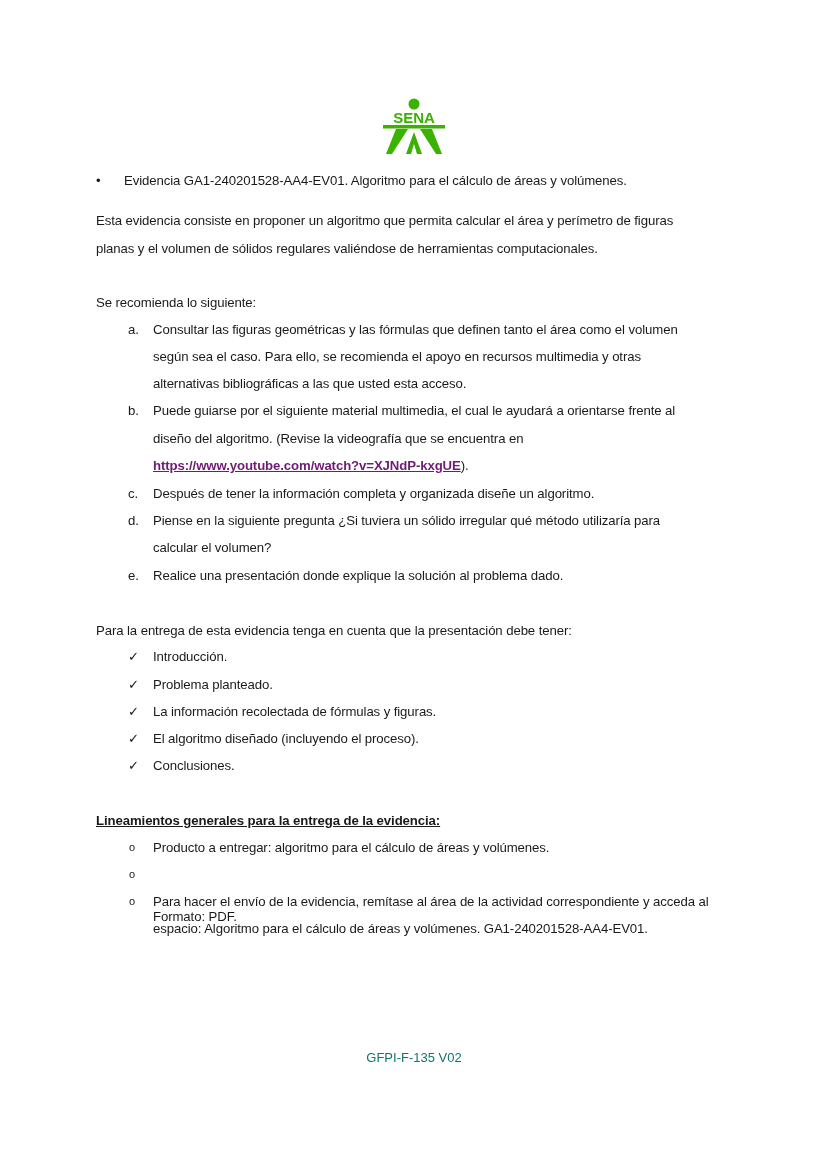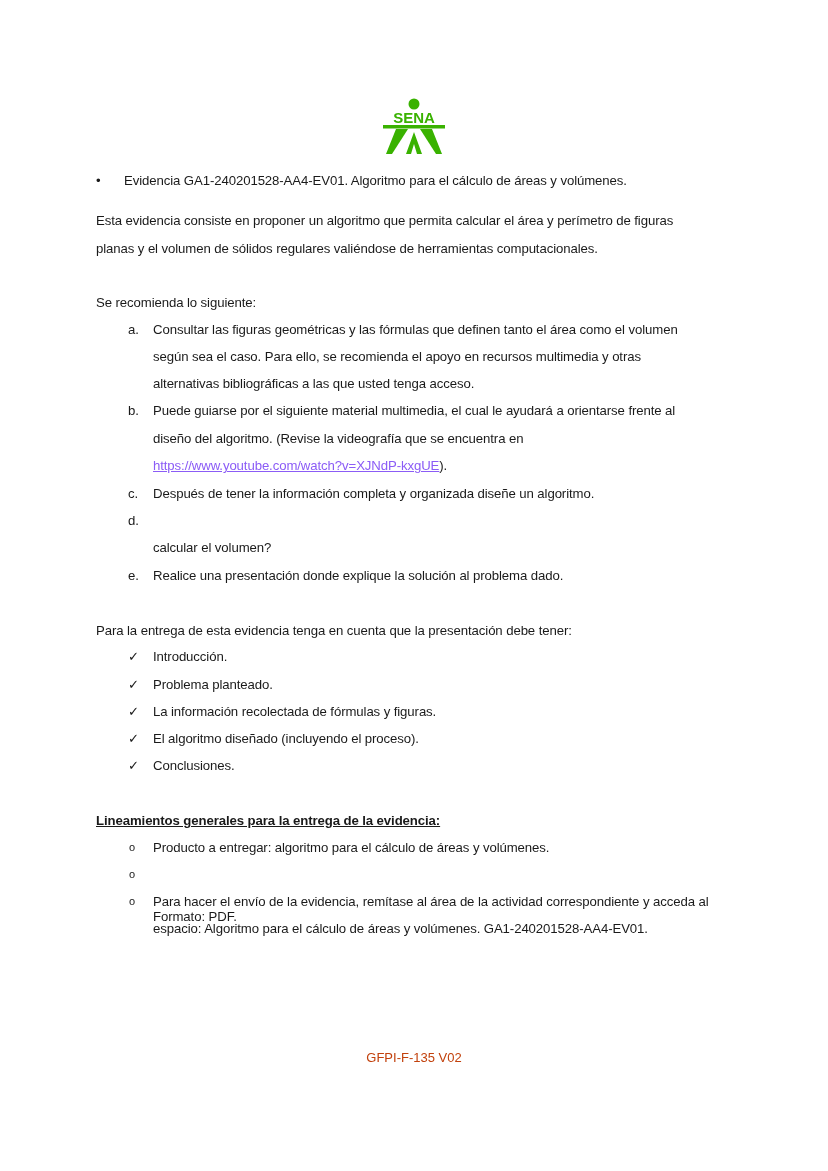--- a/index.html
+++ b/index.html
@@ -3,24 +3,24 @@
   <meta charset="utf-8">
   <style>
     html, body { margin: 0; padding: 0; background: #ffffff; }
     body { width: 828px; height: 1171px; position: relative; overflow: hidden;
       font-family: "Liberation Sans", sans-serif; color: #1a1a1a; }
     .page { position: absolute; left: 0; top: 0; width: 828px; height: 849px; }
     .logo { position: absolute; left: 378px; top: 98px; width: 72px; height: 58px; }
     .txt { position: absolute; font-size: 13.2px; line-height: 27px; white-space: nowrap; letter-spacing: -0.1px; }
     .b { font-weight: normal; }
     .marker { position: absolute; font-size: 13.2px; line-height: 27px; }
-    a.link { color: #8b5cf6; text-decoration: underline; }
+    a.link { color: #701a75; text-decoration: underline; font-weight: bold; }
     .u { text-decoration: underline; font-weight: bold; }
     .footer { position: absolute; left: 0; width: 828px; top: 1050px; text-align: center;
-      font-size: 13px; color: #c2410c; }
+      font-size: 13px; color: #0f766e; }
   </style>
 </head>
 <body>
 
 <div class="page">
 
   <svg class="logo" viewBox="0 0 72 58">
     <circle cx="36" cy="6" r="5.5" fill="#39b200"></circle>
     <text x="36" y="25" text-anchor="middle" font-family="Liberation Sans, sans-serif" font-weight="bold" font-size="15" fill="#39b200">SENA</text>
     <rect x="5" y="27" width="62" height="3.5" fill="#39b200"></rect>
@@ -33,33 +33,34 @@
   <span class="txt b" style="left:124px; top:167px;">Evidencia GA1-240201528-AA4-EV01. Algoritmo para el cálculo de áreas y volúmenes.</span>
 
   <span class="txt" style="left:96px; top:207px;">Esta evidencia consiste en proponer un algoritmo que permita calcular el área y perímetro de figuras</span>
   <span class="txt" style="left:96px; top:235px;">planas y el volumen de sólidos regulares valiéndose de herramientas computacionales.</span>
 
   <span class="txt" style="left:96px; top:289px;text-align:center;">Se recomienda lo siguiente:</span>
 
   <span class="marker" style="left:128px; top:316px;">a.</span>
   <span class="txt" style="left:153px; top:316px;">Consultar las figuras geométricas y las fórmulas que definen tanto el área como el volumen</span>
   <span class="txt" style="left:153px; top:343px;">según sea el caso. Para ello, se recomienda el apoyo en recursos multimedia y otras</span>
-  <span class="txt" style="left:153px; top:370px;">alternativas bibliográficas a las que usted tenga acceso.</span>
+  <span class="txt" style="left:153px; top:370px;">alternativas bibliográficas a las que usted esta acceso.</span>
 
   <span class="marker" style="left:128px; top:397px;">b.</span>
   <span class="txt" style="left:153px; top:397px;">Puede guiarse por el siguiente material multimedia, el cual le ayudará a orientarse frente al</span>
   <span class="txt" style="left:153px; top:425px;">diseño del algoritmo. (Revise la videografía que se encuentra en</span>
   <span class="txt" style="left:153px; top:452px;">
     <a class="link" href="#">https://www.youtube.com/watch?v=XJNdP-kxgUE</a><span>).</span>
   </span>
 
   <span class="marker" style="left:128px; top:480px;">c.</span>
   <span class="txt" style="left:153px; top:480px;">Después de tener la información completa y organizada diseñe un algoritmo.</span>
 
   <span class="marker" style="left:128px; top:507px;">d.</span>
+  <span class="txt" style="left:153px; top:507px;">Piense en la siguiente pregunta ¿Si tuviera un sólido irregular qué método utilizaría para</span>
   <span class="txt" style="left:153px; top:534px;">calcular el volumen?</span>
 
   <span class="marker" style="left:128px; top:562px;">e.</span>
   <span class="txt" style="left:153px; top:562px;">Realice una presentación donde explique la solución al problema dado.</span>
 
   <span class="txt" style="left:96px; top:617px;">Para la entrega de esta evidencia tenga en cuenta que la presentación debe tener:</span>
 
   <span class="marker" style="left:128px; top:643px;">✓</span>
   <span class="txt" style="left:153px; top:643px;">Introducción.</span>
   <span class="marker" style="left:128px; top:671px;">✓</span>

